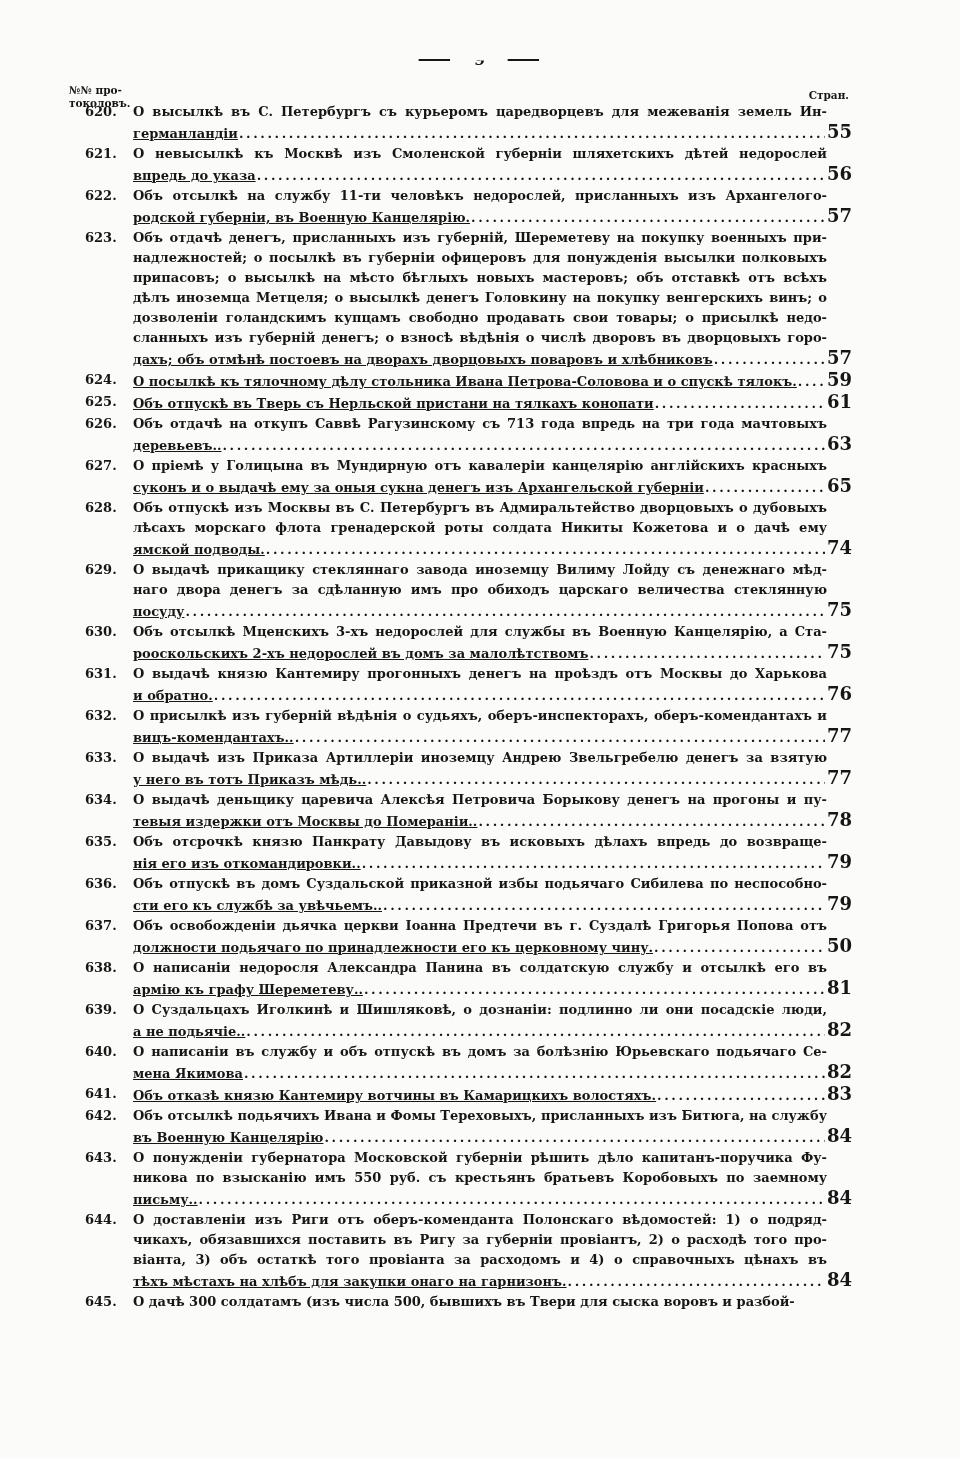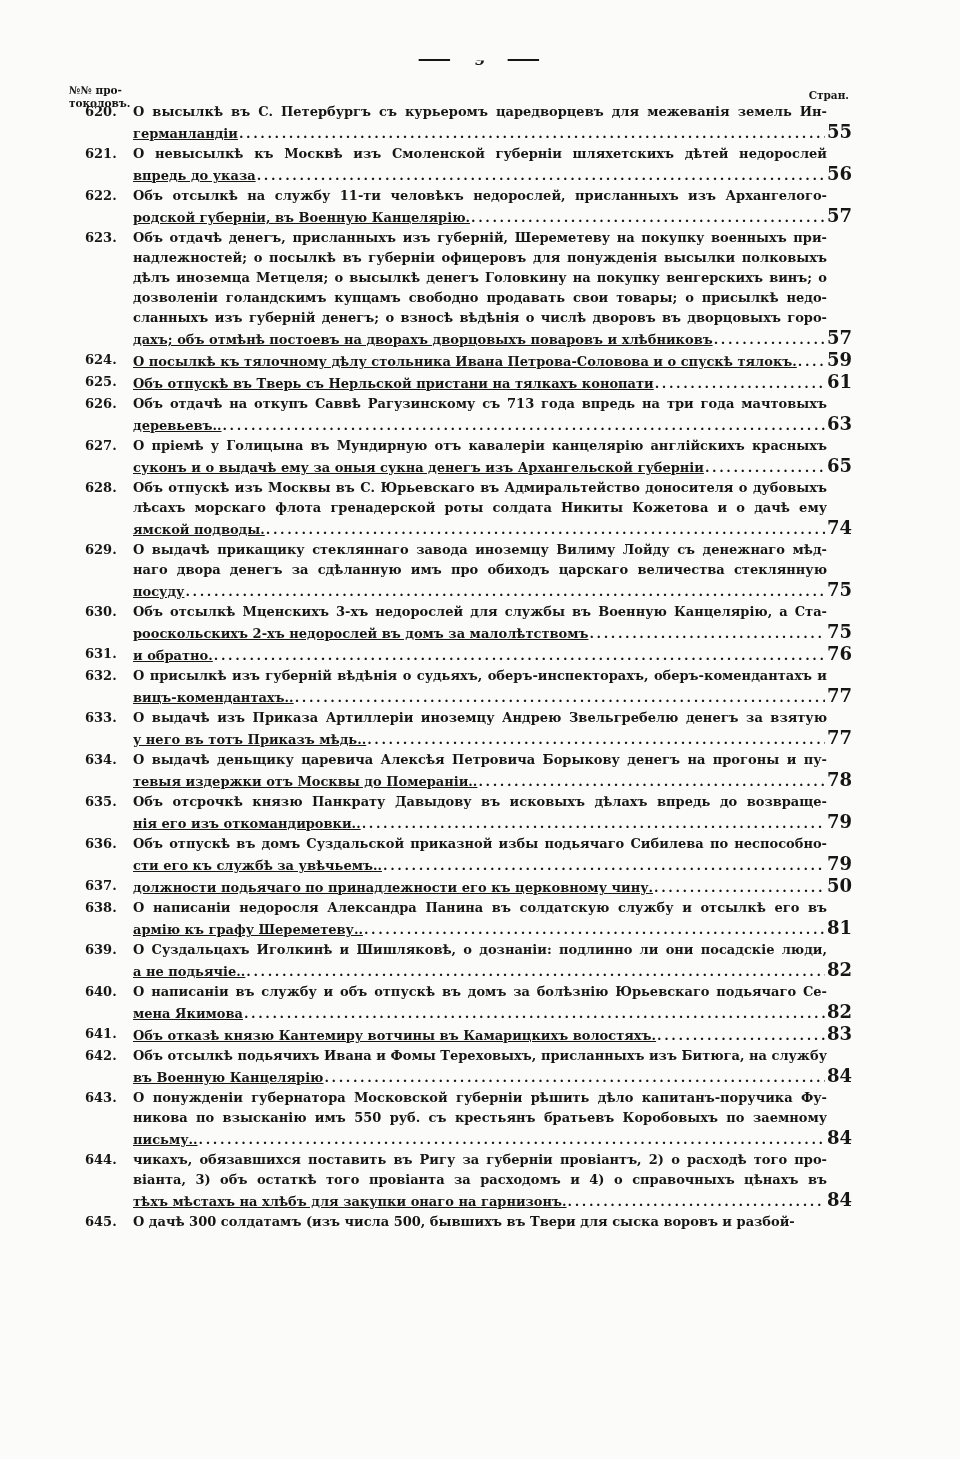--- a/index.html
+++ b/index.html
@@ -129,20 +129,21 @@
       <div class="line lastline">
         <span class="text">родской губерніи, въ Военную Канцелярію.</span>
         <span class="leader">........................................................................................................................................................................................................</span>
         <span class="pagenum">57</span>
       </div>
     </div>
     <div class="entry">
       <span class="num">623.</span>
       <div class="line">Объ отдачѣ денегъ, присланныхъ изъ губерній, Шереметеву на покупку военныхъ при-</div>
       <div class="line">надлежностей; о посылкѣ въ губерніи офицеровъ для понужденія высылки полковыхъ</div>
+      <div class="line">припасовъ; о высылкѣ на мѣсто бѣглыхъ новыхъ мастеровъ; объ отставкѣ отъ всѣхъ</div>
       <div class="line">дѣлъ иноземца Метцеля; о высылкѣ денегъ Головкину на покупку венгерскихъ винъ; о</div>
       <div class="line">дозволеніи голандскимъ купцамъ свободно продавать свои товары; о присылкѣ недо-</div>
       <div class="line">сланныхъ изъ губерній денегъ; о взносѣ вѣдѣнія о числѣ дворовъ въ дворцовыхъ горо-</div>
       <div class="line lastline">
         <span class="text">дахъ; объ отмѣнѣ постоевъ на дворахъ дворцовыхъ поваровъ и хлѣбниковъ</span>
         <span class="leader">........................................................................................................................................................................................................</span>
         <span class="pagenum">57</span>
       </div>
     </div>
     <div class="entry">
@@ -174,21 +175,21 @@
       <span class="num">627.</span>
       <div class="line">О пріемѣ у Голицына въ Мундирную отъ кавалеріи канцелярію англійскихъ красныхъ</div>
       <div class="line lastline">
         <span class="text">суконъ и о выдачѣ ему за оныя сукна денегъ изъ Архангельской губерніи</span>
         <span class="leader">........................................................................................................................................................................................................</span>
         <span class="pagenum">65</span>
       </div>
     </div>
     <div class="entry">
       <span class="num">628.</span>
-      <div class="line">Объ отпускѣ изъ Москвы въ С. Юрьевскаго въ Адмиральтейство доносителя о дубовыхъ</div>
+      <div class="line">Объ отпускѣ изъ Москвы въ С. Петербургъ въ Адмиральтейство дворцовыхъ о дубовыхъ</div>
       <div class="line">лѣсахъ морскаго флота гренадерской роты солдата Никиты Кожетова и о дачѣ ему</div>
       <div class="line lastline">
         <span class="text">ямской подводы.</span>
         <span class="leader">........................................................................................................................................................................................................</span>
         <span class="pagenum">74</span>
       </div>
     </div>
     <div class="entry">
       <span class="num">629.</span>
       <div class="line">О выдачѣ прикащику стекляннаго завода иноземцу Вилиму Лойду съ денежнаго мѣд-</div>
@@ -203,20 +204,21 @@
       <span class="num">630.</span>
       <div class="line">Объ отсылкѣ Мценскихъ 3-хъ недорослей для службы въ Военную Канцелярію, а Ста-</div>
       <div class="line lastline">
         <span class="text">рооскольскихъ 2-хъ недорослей въ домъ за малолѣтствомъ</span>
         <span class="leader">........................................................................................................................................................................................................</span>
         <span class="pagenum">75</span>
       </div>
     </div>
     <div class="entry">
       <span class="num">631.</span>
+      <div class="line">О выдачѣ князю Кантемиру прогонныхъ денегъ на проѣздъ отъ Москвы до Харькова</div>
       <div class="line lastline">
         <span class="text">и обратно.</span>
         <span class="leader">........................................................................................................................................................................................................</span>
         <span class="pagenum">76</span>
       </div>
     </div>
     <div class="entry">
       <span class="num">632.</span>
       <div class="line">О присылкѣ изъ губерній вѣдѣнія о судьяхъ, оберъ-инспекторахъ, оберъ-комендантахъ и</div>
       <div class="line lastline">
@@ -256,20 +258,21 @@
       <span class="num">636.</span>
       <div class="line">Объ отпускѣ въ домъ Суздальской приказной избы подьячаго Сибилева по неспособно-</div>
       <div class="line lastline">
         <span class="text">сти его къ службѣ за увѣчьемъ..</span>
         <span class="leader">........................................................................................................................................................................................................</span>
         <span class="pagenum">79</span>
       </div>
     </div>
     <div class="entry">
       <span class="num">637.</span>
+      <div class="line">Объ освобожденіи дьячка церкви Іоанна Предтечи въ г. Суздалѣ Григорья Попова отъ</div>
       <div class="line lastline">
         <span class="text">должности подьячаго по принадлежности его къ церковному чину.</span>
         <span class="leader">........................................................................................................................................................................................................</span>
         <span class="pagenum">50</span>
       </div>
     </div>
     <div class="entry">
       <span class="num">638.</span>
       <div class="line">О написаніи недоросля Александра Панина въ солдатскую службу и отсылкѣ его въ</div>
       <div class="line lastline">
@@ -318,20 +321,21 @@
       <div class="line">О понужденіи губернатора Московской губерніи рѣшить дѣло капитанъ-поручика Фу-</div>
       <div class="line">никова по взысканію имъ 550 руб. съ крестьянъ братьевъ Коробовыхъ по заемному</div>
       <div class="line lastline">
         <span class="text">письму..</span>
         <span class="leader">........................................................................................................................................................................................................</span>
         <span class="pagenum">84</span>
       </div>
     </div>
     <div class="entry">
       <span class="num">644.</span>
+      <div class="line">О доставленіи изъ Риги отъ оберъ-коменданта Полонскаго вѣдомостей: 1) о подряд-</div>
       <div class="line">чикахъ, обязавшихся поставить въ Ригу за губерніи провіантъ, 2) о расходѣ того про-</div>
       <div class="line">віанта, 3) объ остаткѣ того провіанта за расходомъ и 4) о справочныхъ цѣнахъ въ</div>
       <div class="line lastline">
         <span class="text">тѣхъ мѣстахъ на хлѣбъ для закупки онаго на гарнизонъ.</span>
         <span class="leader">........................................................................................................................................................................................................</span>
         <span class="pagenum">84</span>
       </div>
     </div>
     <div class="entry">
       <span class="num">645.</span>

